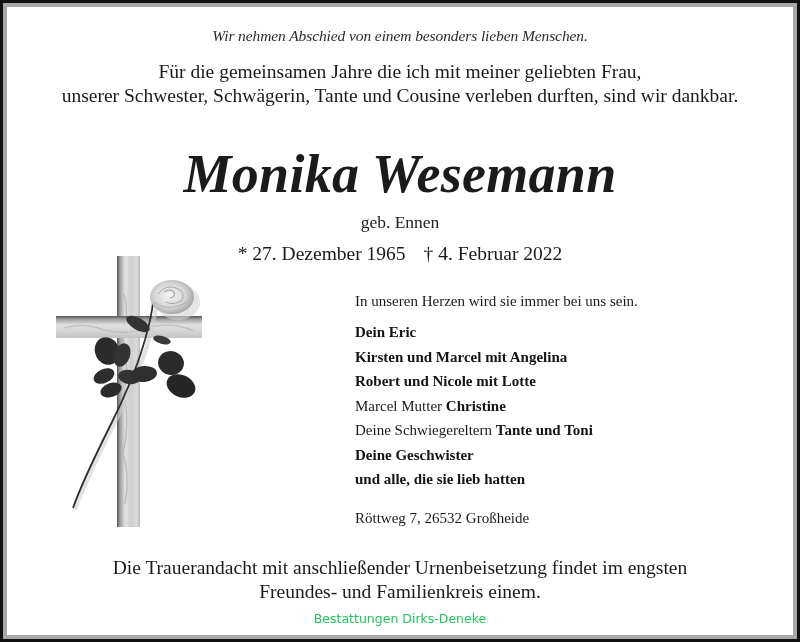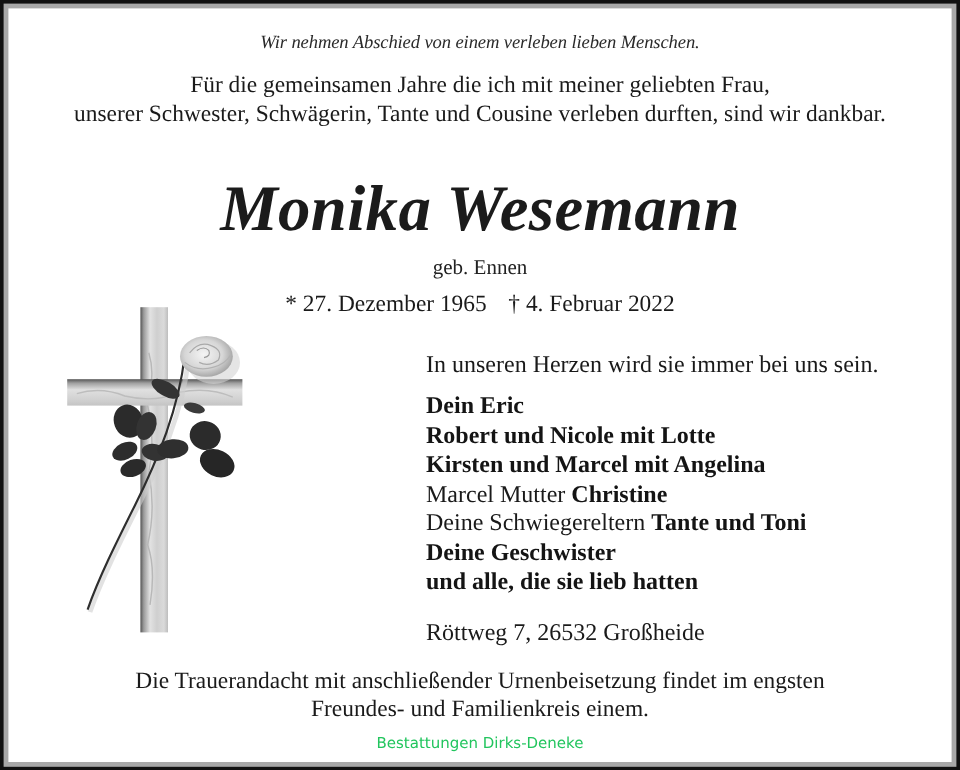--- a/index.html
+++ b/index.html
@@ -63,21 +63,21 @@
 
     .cross-wrap {
       position: absolute;
       left: 44px; top: 254px;
       width: 170px; height: 280px;
     }
 
     .mourners {
       position: absolute;
       left: 355px; top: 293px;
-      font-size: 20px;
+      font-size: 15px;
       color: #1a1a1a;
       white-space: nowrap;
     }
     .mourners .motto { margin-bottom: 10px; }
     .mourners .line { line-height: 24.5px; }
     .mourners b { font-weight: bold; color: #141414; }
     .mourners .address { margin-top: 18px; }
 
     .service {
       top: 556px;
@@ -91,21 +91,21 @@
       font-size: 12.5px;
       color: #22c55e;
     }
   </style>
 </head>
 <body>
 
 <div class="frame"></div>
 <div class="paper"></div>
 
-<div class="center-line intro">Wir nehmen Abschied von einem verleben lieben Menschen.</div>
+<div class="center-line intro">Wir nehmen Abschied von einem besonders lieben Menschen.</div>
 
 <div class="center-line gratitude">
   <div>Für die gemeinsamen Jahre die ich mit meiner geliebten Frau,</div>
   <div>unserer Schwester, Schwägerin, Tante und Cousine verleben durften, sind wir dankbar.</div>
 </div>
 
 <div class="center-line name">Monika Wesemann</div>
 
 <div class="center-line maiden">geb. Ennen</div>
 
@@ -164,22 +164,22 @@
     <ellipse cx="128" cy="43" rx="22" ry="17" fill="url(#rose)"></ellipse>
     <path d="M114 40 q8 -10 18 -6 q10 4 6 12 q-8 6 -16 2" stroke="#a9a9a9" stroke-width="1" fill="none"></path>
     <path d="M120 38 q6 -4 10 0 q2 5 -4 6" stroke="#999" stroke-width="1" fill="none"></path>
     <path d="M110 48 q10 8 24 4 q10 -3 14 -10" stroke="#b2b2b2" stroke-width="1" fill="none"></path>
   </svg>
 </div>
 
 <div class="mourners">
   <div class="motto">In unseren Herzen wird sie immer bei uns sein.</div>
   <div class="line"><span></span><b>Dein Eric</b></div>
+  <div class="line"><span></span><b>Kirsten und Marcel mit Angelina</b></div>
   <div class="line"><span></span><b>Robert und Nicole mit Lotte</b></div>
-  <div class="line"><span></span><b>Kirsten und Marcel mit Angelina</b></div>
   <div class="line"><span>Marcel Mutter </span><b>Christine</b></div>
   <div class="line"><span>Deine Schwiegereltern </span><b>Tante und Toni</b></div>
   <div class="line"><span></span><b>Deine Geschwister</b></div>
   <div class="line"><span></span><b>und alle, die sie lieb hatten</b></div>
   <div class="address">Röttweg 7, 26532 Großheide</div>
 </div>
 
 <div class="center-line service">
   <div>Die Trauerandacht mit anschließender Urnenbeisetzung findet im engsten</div>
   <div>Freundes- und Familienkreis einem.</div>

